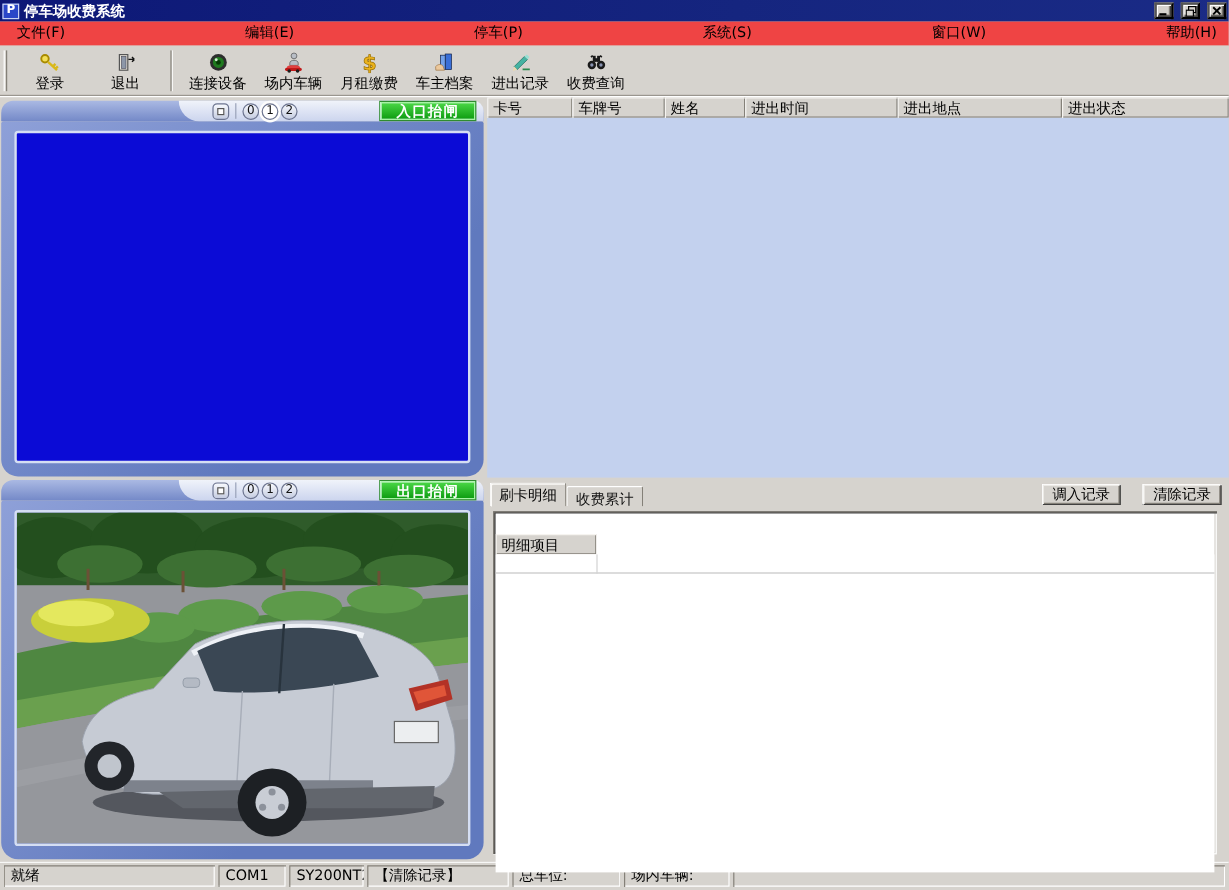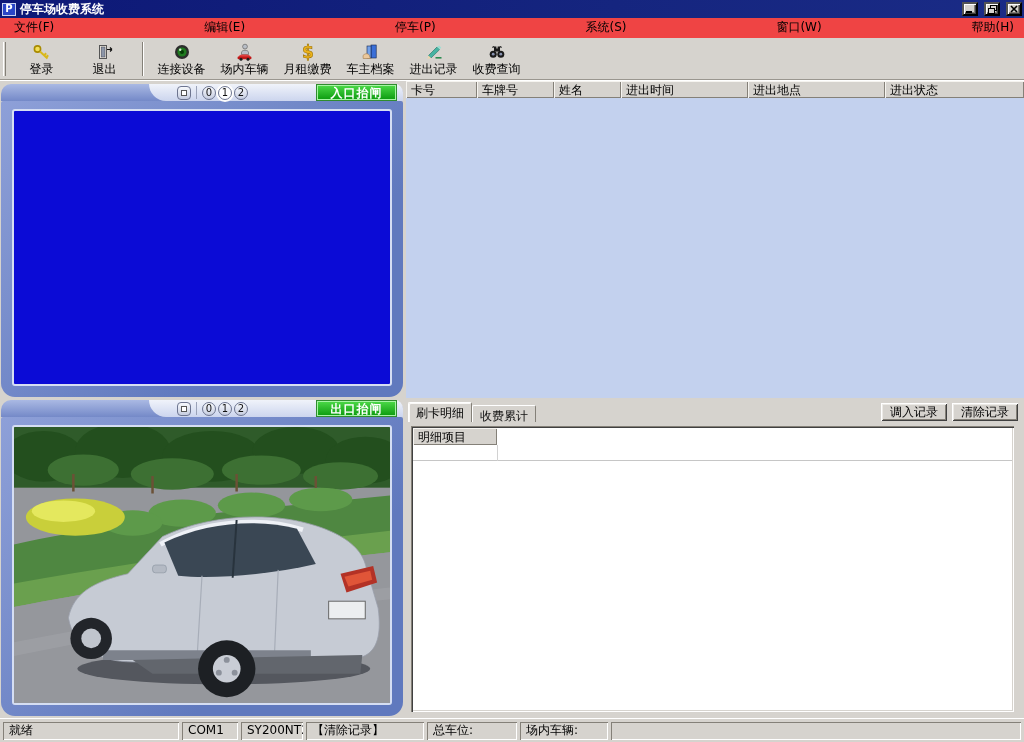--- a/index.html
+++ b/index.html
@@ -119,45 +119,45 @@
   .detail-panel { position:absolute; left:406px; top:320px; width:618px; bottom:2px; }
   .tab-row { position:relative; height:21px; display:flex; align-items:flex-end; padding-left:2px; }
   .tab {
     background:#d6d3ce; padding:2px 7px 2px 7px; white-space:nowrap;
     border:1px solid #848078; border-bottom:none;
     border-top-color:#fff; border-left-color:#fff;
     font-family:inherit; font-size:12px;margin-top:24px;
   }
   .tab.active { height:20px; position:relative; z-index:2; box-shadow:inset 1px 1px 0 #fbfaf8; border-radius:2px 2px 0 0; }
   .tab.inactive { height:17px; border-radius:2px 2px 0 0; color:#111; }
-  .rec-buttons { position:absolute; right:6px; top:2px; display:flex; gap:5px; }
+  .rec-buttons { position:absolute; right:6px; top:2px; display:flex; gap:18px; }
   .btn {
     width:66px; height:18px; background:#d6d3ce; padding:0;
     box-shadow:inset 1px 1px 0 #fff, inset -1px -1px 0 #404040, inset 2px 2px 0 #eceae6, inset -2px -2px 0 #848078;
     font-size:12px; line-height:17px; text-align:center; border:none; font-family:inherit; white-space:nowrap;
   }
   .detail-table {
     position:absolute; left:5px; right:10px; top:25px; bottom:4px;
     background:#fff; padding:2px;
     box-shadow:inset 1px 1px 0 #848078, inset 2px 2px 0 #404040, inset -1px -1px 0 #fff, inset -2px -2px 0 #d6d3ce;
   }
-  .dt-header { display:flex; height:17px; }
+  .dt-header { display:flex; height:17px;margin-top:17px; }
   .dt-cell {
     background:#d6d3ce; padding:1px 5px; white-space:nowrap;
     box-shadow:inset 1px 1px 0 #f6f4f0, inset -1px -1px 0 #848078;
     border:none; text-align:left; font-family:inherit; font-size:12px;
   }
   .dt-body { position:relative; height:calc(100% - 17px); background:#fff; }
   .dt-empty-row { height:16px; border-bottom:1px solid #c6c6c6; }
   .dt-col-line { position:absolute; left:84px; top:0; width:1px; height:16px; background:#d2d2d2; }
 
   
   .statusbar {
     height:24px; flex:0 0 24px; background:#d6d3ce;
-    border-top:1px solid #fff; display:flex; align-items:center;
+    border-top:1px solid #fff; display:flex; align-items:flex-start;
     padding:2px 3px; gap:3px;
   }
   .sb-cell {
     height:18px; padding:1px 6px; line-height:15px; white-space:nowrap; overflow:hidden;
     box-shadow:inset 1px 1px 0 #848078, inset -1px -1px 0 #fff;
   }
 </style>
 </head>
 <body>
 

